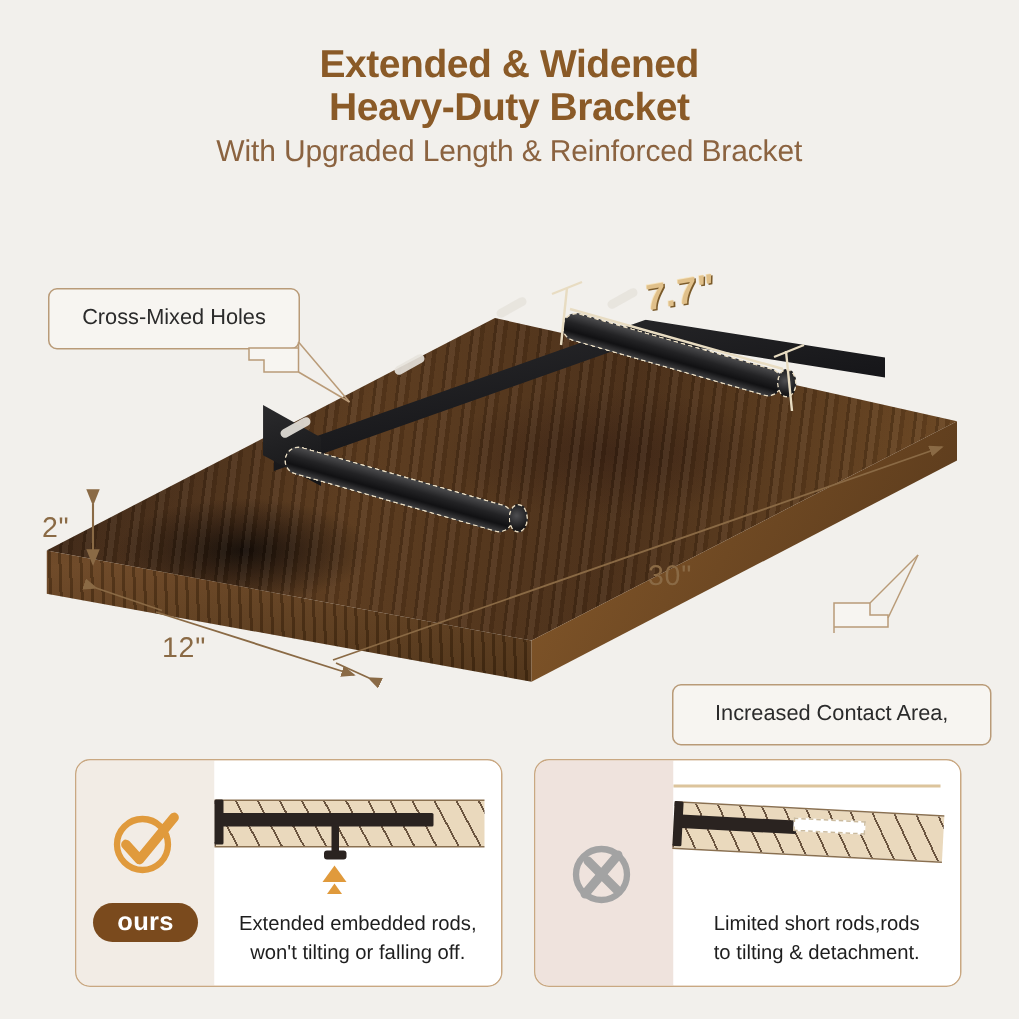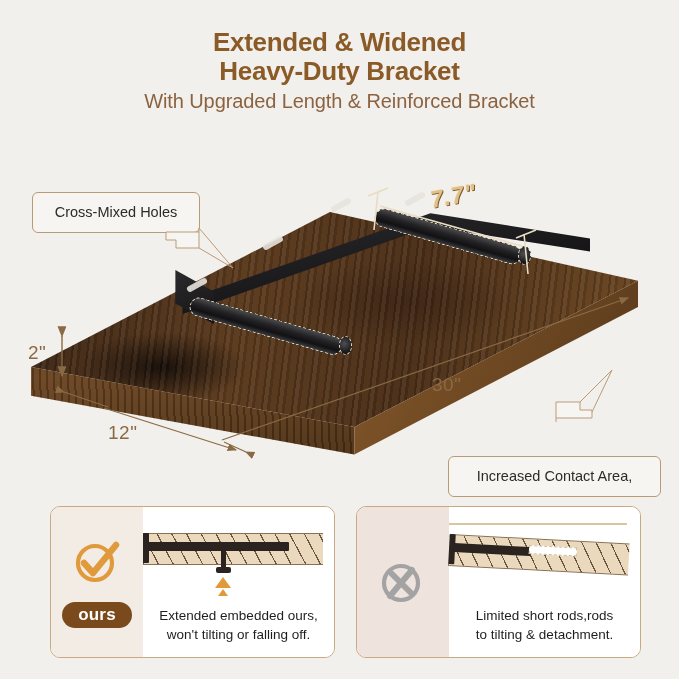--- a/index.html
+++ b/index.html
@@ -384,21 +384,21 @@
       </div>
       <div class="panel-right">
         <div class="wood-strip" style="left:0px; top:26px; width:180px; height:30px;"></div>
         <div class="rod-head" style="left:0px; top:26px; width:6px; height:30px;"></div>
         <div class="rod-flat" style="left:4px; top:35px; width:142px; height:9px;"></div>
         <div class="screw" style="left:78px; top:42px; width:5px; height:20px;"></div>
         <div class="screw" style="left:73px; top:60px; width:15px; height:6px; border-radius:2px;"></div>
         <div class="up-arrow" style="left:72px; top:70px;"></div>
         <div class="up-arrow-small" style="left:75px; top:82px;"></div>
         <div class="panel-caption">
-          <div>Extended embedded ours,</div>
+          <div>Extended embedded rods,</div>
           <div>won't tilting or falling off.</div>
         </div>
       </div>
     </div>
 
     <div class="panel other">
       <div class="panel-left">
         <div class="mark-icon">
           <svg width="52" height="52" viewBox="0 0 52 52">
             <circle cx="24" cy="27" r="17" fill="none" stroke="#a3a3a3" stroke-width="4.2"></circle>

